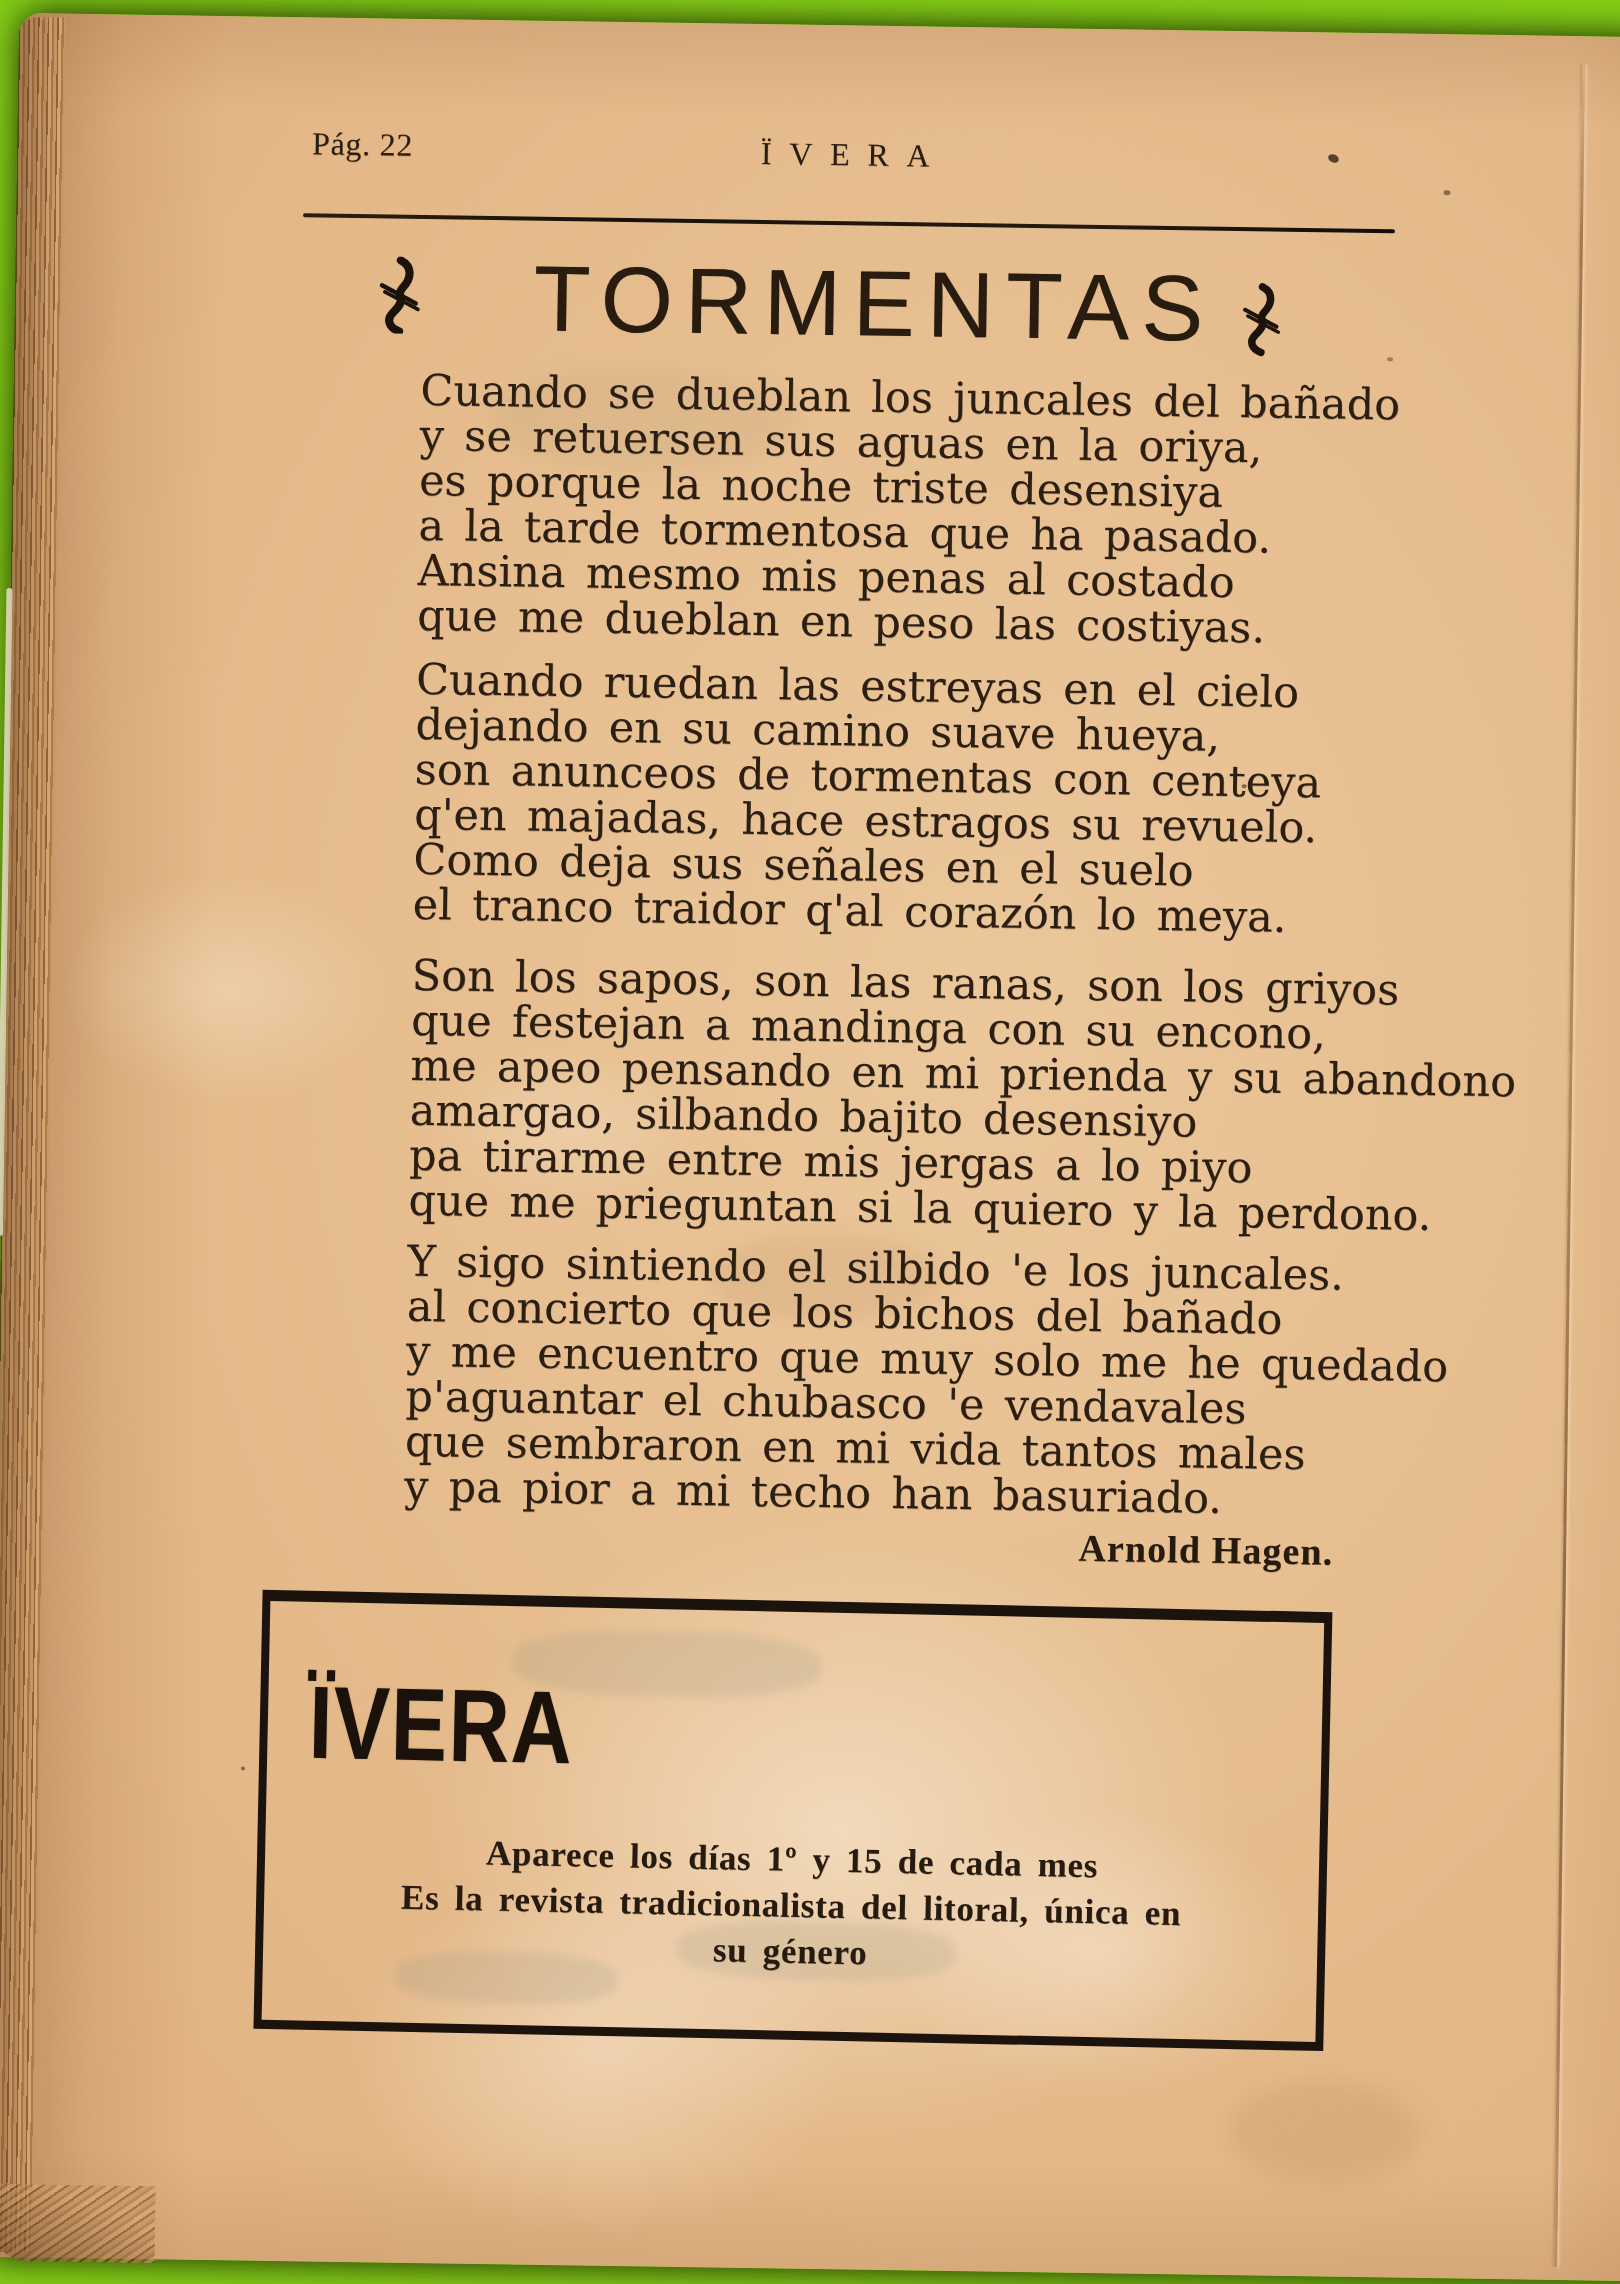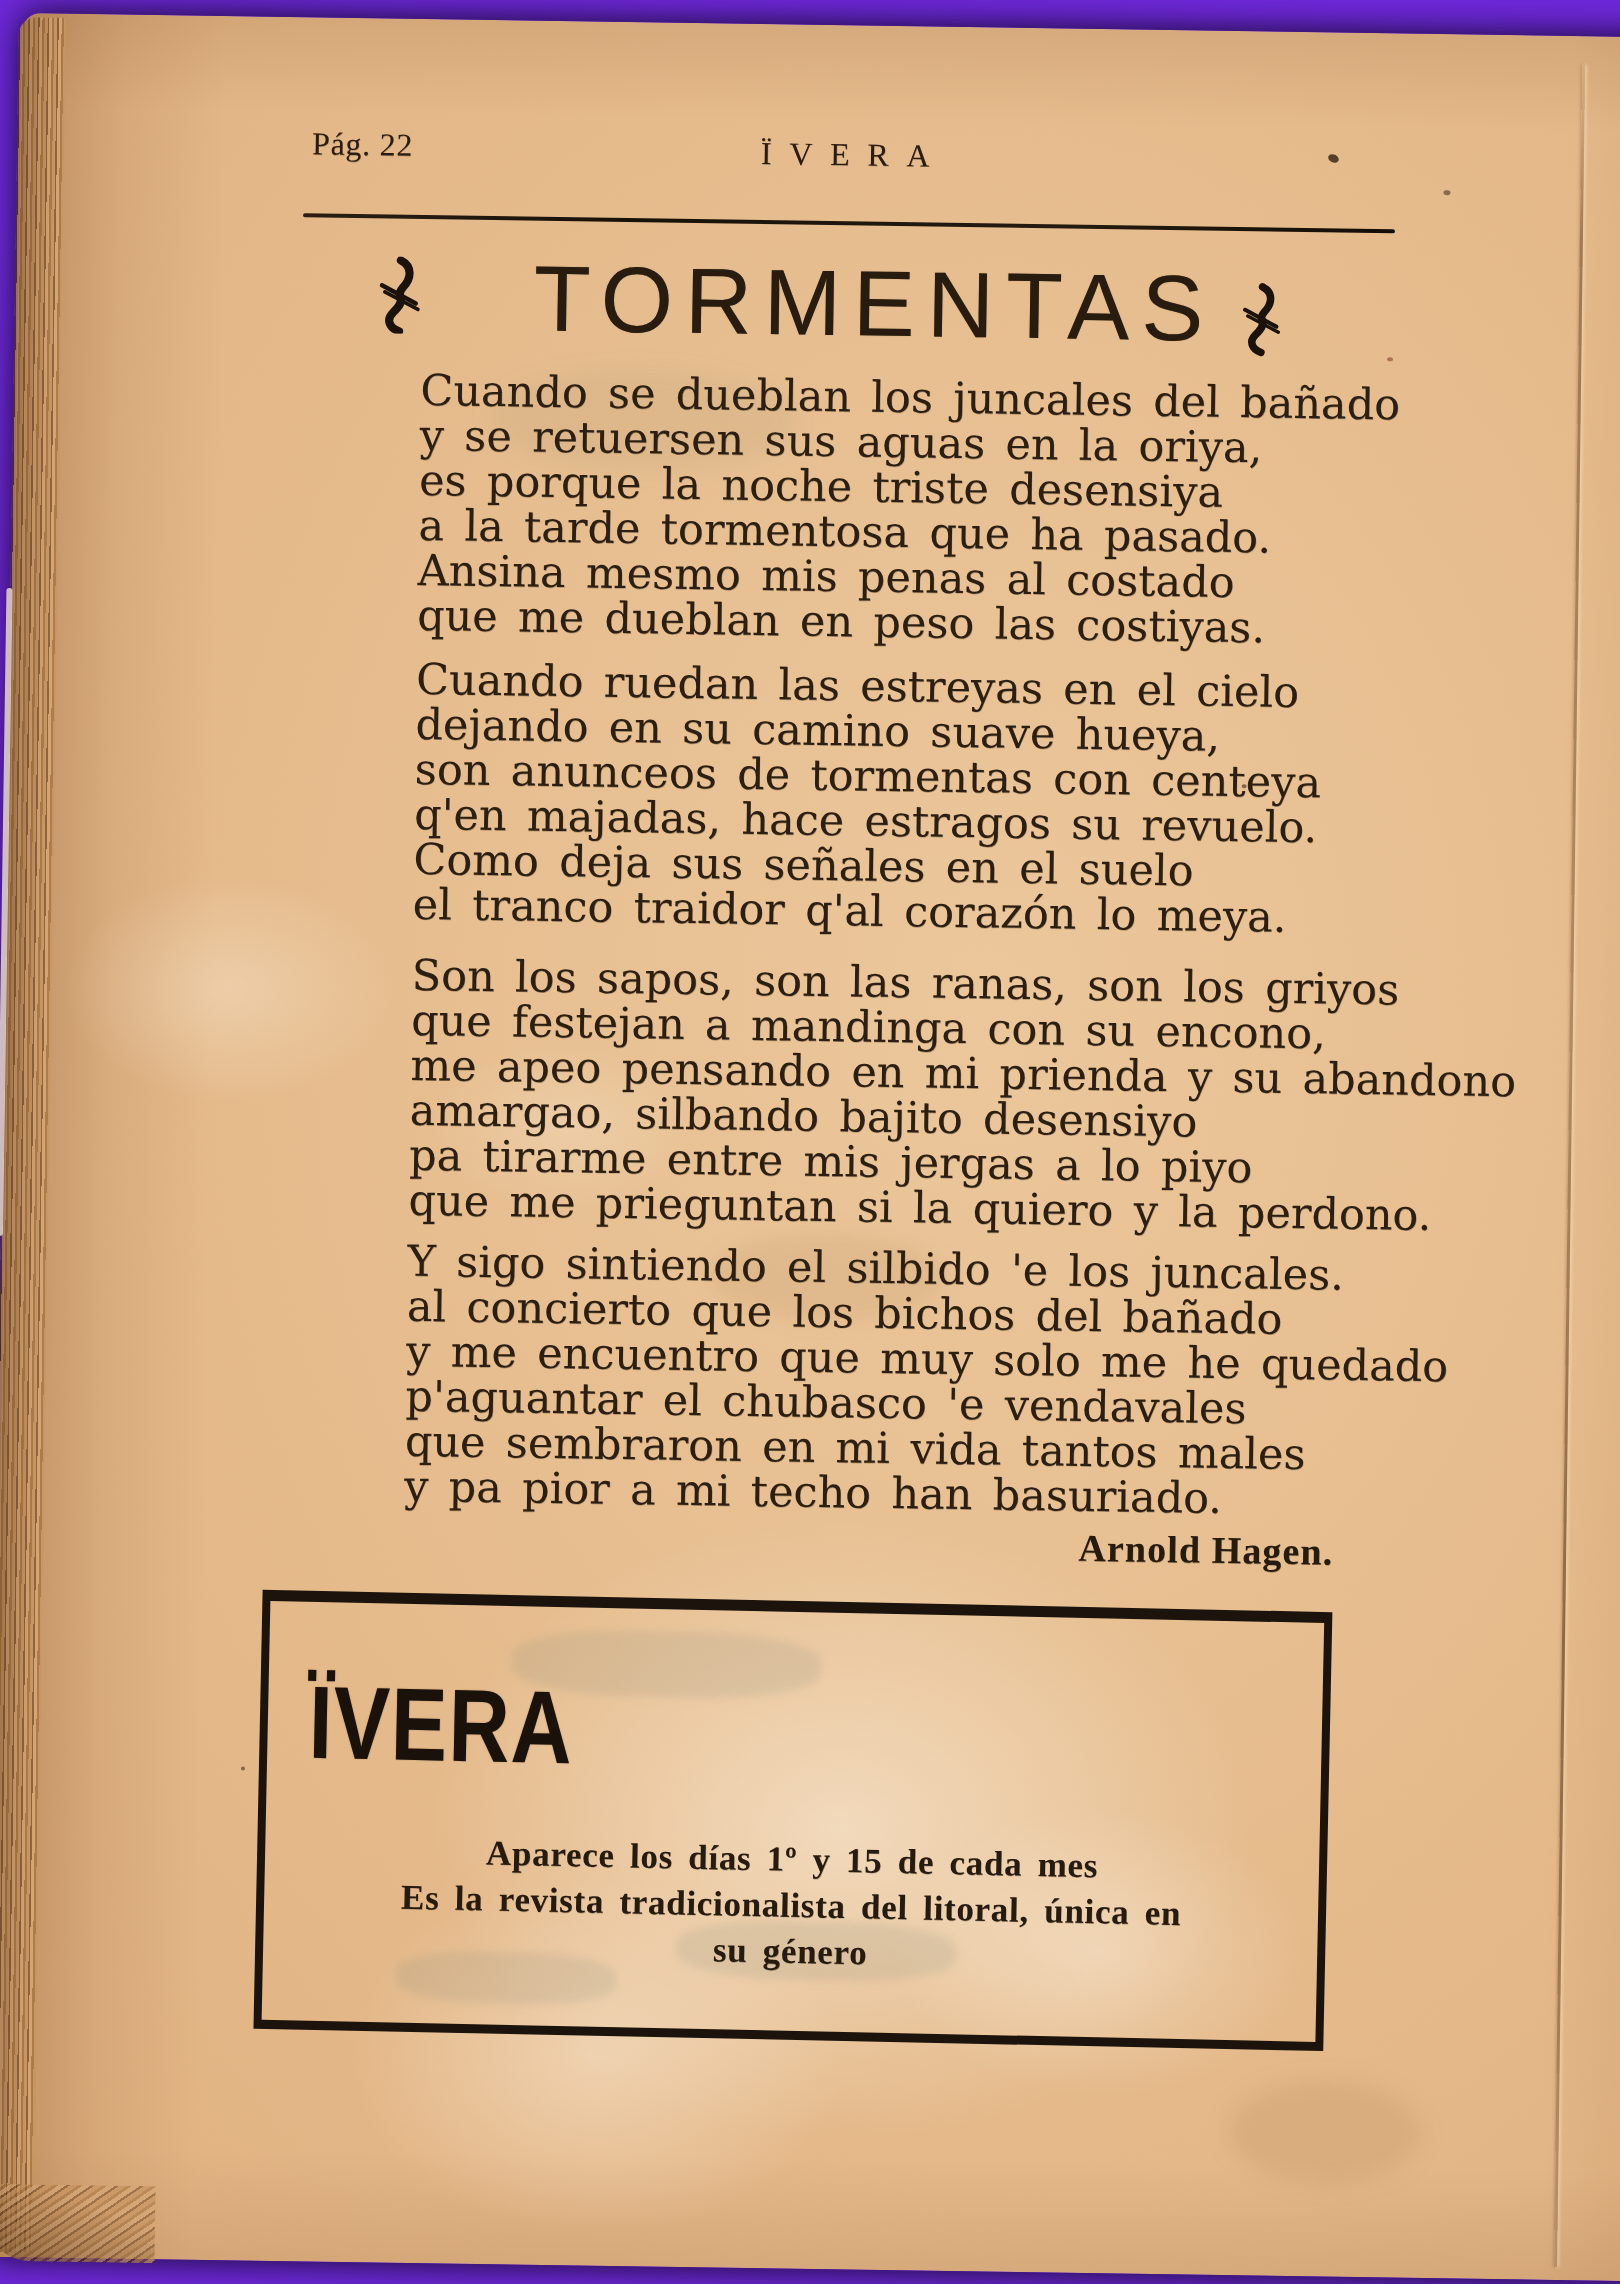--- a/index.html
+++ b/index.html
@@ -1,19 +1,19 @@
 <!DOCTYPE html>
 <html style="font-size:11.8px"><head>
 <meta charset="utf-8">
 <style>
   html,body { margin:0; padding:0; }
   body { background:#0e0d10; }
   #screen {
     position:relative; width:1621px; height:2284px;
-    overflow:hidden; background:#6d28d9;
+    overflow:hidden; background:#84cc16;
     font-family:"Liberation Serif", serif;
   }
   
   .page {
     position:absolute; left:22px; top:13.3px; width:1683px; height:2244px;
     transform:rotate(0.85deg); transform-origin:0 0;
     border-radius:19px 2.9px 4.4px 10.3px;
     background:
       radial-gradient(663px 501px at 847px 1805px, rgba(255,248,234,.50), rgba(255,248,234,0) 62%),
       radial-gradient(383px 280px at 604px 2034px,  rgba(255,244,228,.42), rgba(255,244,228,0) 65%),

